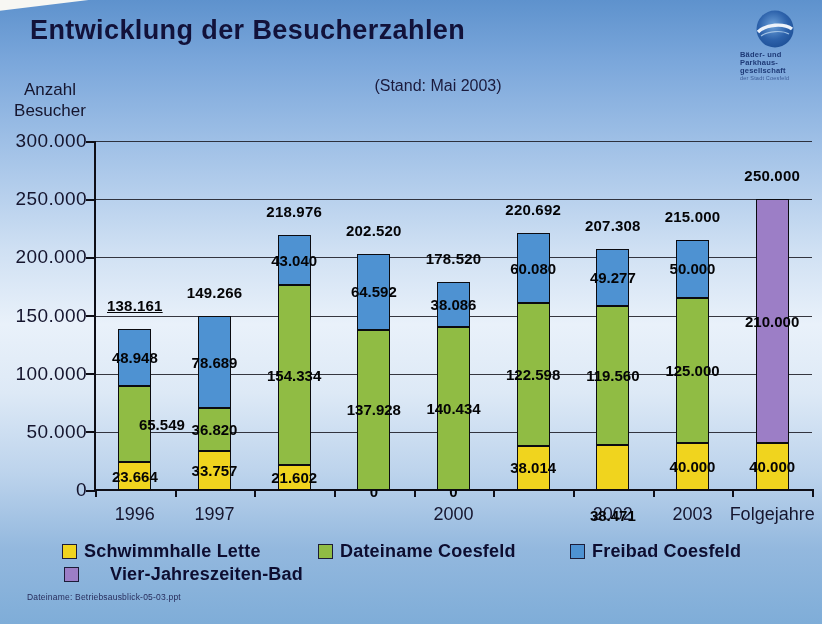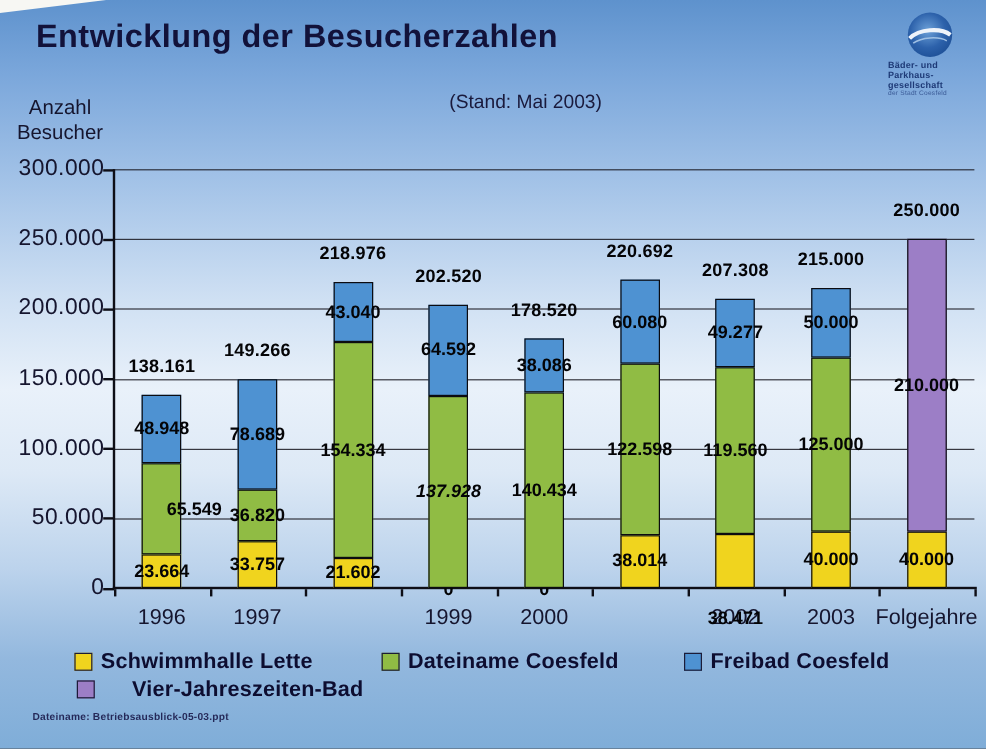--- a/index.html
+++ b/index.html
@@ -32,21 +32,21 @@
   .seg{position:absolute;box-sizing:border-box;border:1px solid #0b0b10;}
   .vlabel{position:absolute;width:100px;text-align:center;font-size:15px;
     font-weight:700;color:#040406;white-space:nowrap;line-height:17px;}
   .tlabel{position:absolute;width:104px;text-align:center;font-size:15px;
     font-weight:700;color:#040406;white-space:nowrap;line-height:17px;letter-spacing:.2px;}
   .legend-item{position:absolute;display:flex;align-items:center;height:20px;}
   .legend-swatch{width:15px;height:15px;box-sizing:border-box;
     border:1.5px solid #1c1c38;margin-right:7px;flex:none;}
   .legend-label{font-size:18px;font-weight:700;color:#0d0d30;
     letter-spacing:.2px;white-space:nowrap;}
-  .footer{position:absolute;left:27px;top:592px;font-size:8.5px;font-weight:700;
+  .footer{position:absolute;left:27px;top:592px;font-size:8.5px;font-weight:400;
     color:#1a1a4a;letter-spacing:.2px;opacity:.9;}
 </style>
 </head>
 <body>
 
 <div class="stage">
   <div class="corner-sliver"></div>
 
   <div class="title">Entwicklung der Besucherzahlen</div>
   <div class="subtitle">(Stand: Mai 2003)</div>
@@ -99,55 +99,54 @@
       <div class="ytick" style="left: 86px; top: 489.5px; width: 9px; height: 2px;"></div>
       <div class="ylabel" style="top: 479px;">0</div>
       <div class="axisline" style="left: 94px; top: 141px; width: 2px; height: 350px;"></div>
       <div class="axisline" style="left: 94px; top: 489px; width: 720px; height: 2px;"></div>
       <div class="ytick" style="left: 95px; top: 491px; width: 2px; height: 6px;"></div>
       <div class="xlabel" style="left: 79.8333px; top: 504px;">1996</div>
       <div class="ytick" style="left: 174.667px; top: 491px; width: 2px; height: 6px;"></div>
       <div class="xlabel" style="left: 159.5px; top: 504px; text-align: center;">1997</div>
       <div class="ytick" style="left: 254.333px; top: 491px; width: 2px; height: 6px;"></div>
       <div class="ytick" style="left: 334px; top: 491px; width: 2px; height: 6px;"></div>
-      <div class="xlabel" style="left: 318.833px; top: 504px;">1999</div>
       <div class="ytick" style="left: 413.667px; top: 491px; width: 2px; height: 6px;"></div>
       <div class="xlabel" style="left: 398.5px; top: 504px;">2000</div>
       <div class="ytick" style="left: 493.333px; top: 491px; width: 2px; height: 6px;"></div>
       <div class="ytick" style="left: 573px; top: 491px; width: 2px; height: 6px;"></div>
       <div class="xlabel" style="left: 557.833px; top: 504px;">2002</div>
       <div class="ytick" style="left: 652.667px; top: 491px; width: 2px; height: 6px;"></div>
       <div class="xlabel" style="left: 637.5px; top: 504px;">2003</div>
       <div class="ytick" style="left: 732.333px; top: 491px; width: 2px; height: 6px;"></div>
       <div class="xlabel" style="left: 717.167px; top: 504px;">Folgejahre</div>
       <div class="ytick" style="left: 812px; top: 491px; width: 2px; height: 6px;"></div>
       <div class="seg" style="left: 118.333px; top: 462.471px; width: 33px; height: 27.5291px; background: rgb(240, 212, 30);"></div>
       <div class="vlabel" style="left: 84.8333px; top: 467.735px;">23.664</div>
       <div class="seg" style="left: 118.333px; top: 386.216px; width: 33px; height: 76.2553px; background: rgb(144, 188, 68);"></div>
       <div class="vlabel" style="left: 84.8333px; top: 415.843px; text-align: right;">65.549</div>
       <div class="seg" style="left: 118.333px; top: 329.273px; width: 33px; height: 56.9428px; background: rgb(78, 146, 210);"></div>
       <div class="vlabel" style="left: 84.8333px; top: 349.244px;">48.948</div>
-      <div class="tlabel" style="left: 82.8333px; top: 297.273px;">138.161</div>
+      <div class="tlabel" style="left: 82.8333px; top: 297.273px; text-decoration: underline;">138.161</div>
       <div class="seg" style="left: 198px; top: 450.729px; width: 33px; height: 39.2706px; background: rgb(240, 212, 30);"></div>
       <div class="vlabel" style="left: 164.5px; top: 461.865px;">33.757</div>
       <div class="seg" style="left: 198px; top: 407.895px; width: 33px; height: 42.8339px; background: rgb(144, 188, 68);"></div>
       <div class="vlabel" style="left: 164.5px; top: 420.812px;">36.820</div>
       <div class="seg" style="left: 198px; top: 316.354px; width: 33px; height: 91.5415px; background: rgb(78, 146, 210);"></div>
       <div class="vlabel" style="left: 164.5px; top: 353.625px;">78.689</div>
       <div class="tlabel" style="left: 162.5px; top: 284.354px;">149.266</div>
       <div class="seg" style="left: 277.667px; top: 464.87px; width: 33px; height: 25.1303px; background: rgb(240, 212, 30);"></div>
       <div class="vlabel" style="left: 244.167px; top: 468.935px;">21.602</div>
       <div class="seg" style="left: 277.667px; top: 285.328px; width: 33px; height: 179.542px; background: rgb(144, 188, 68);"></div>
       <div class="vlabel" style="left: 244.167px; top: 366.599px;">154.334</div>
       <div class="seg" style="left: 277.667px; top: 235.258px; width: 33px; height: 50.0699px; background: rgb(78, 146, 210);"></div>
       <div class="vlabel" style="left: 244.167px; top: 251.793px;">43.040</div>
       <div class="tlabel" style="left: 242.167px; top: 203.258px;">218.976</div>
       <div class="vlabel" style="left: 323.833px; top: 483px;">0</div>
       <div class="seg" style="left: 357.333px; top: 329.544px; width: 33px; height: 160.456px; background: rgb(144, 188, 68);"></div>
-      <div class="vlabel" style="left: 323.833px; top: 401.272px; font-style: italic;">137.928</div>
+      <div class="vlabel" style="left: 323.833px; top: 401.272px;">137.928</div>
       <div class="seg" style="left: 357.333px; top: 254.402px; width: 33px; height: 75.142px; background: rgb(78, 146, 210);"></div>
       <div class="vlabel" style="left: 323.833px; top: 283.473px;">64.592</div>
       <div class="tlabel" style="left: 321.833px; top: 222.402px;">202.520</div>
       <div class="vlabel" style="left: 403.5px; top: 483px;">0</div>
       <div class="seg" style="left: 437px; top: 326.628px; width: 33px; height: 163.372px; background: rgb(144, 188, 68);"></div>
       <div class="vlabel" style="left: 403.5px; top: 399.814px;">140.434</div>
       <div class="seg" style="left: 437px; top: 282.322px; width: 33px; height: 44.3067px; background: rgb(78, 146, 210);"></div>
       <div class="vlabel" style="left: 403.5px; top: 295.975px;">38.086</div>
       <div class="tlabel" style="left: 401.5px; top: 250.322px;">178.520</div>
       <div class="seg" style="left: 516.667px; top: 445.777px; width: 33px; height: 44.223px; background: rgb(240, 212, 30);"></div>

